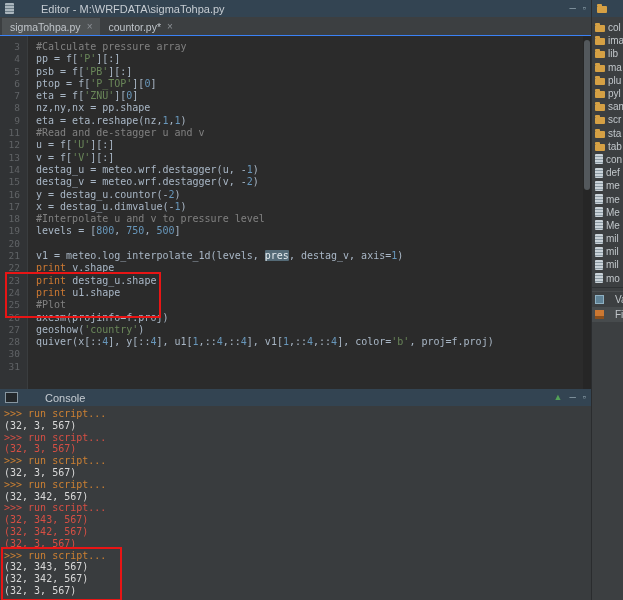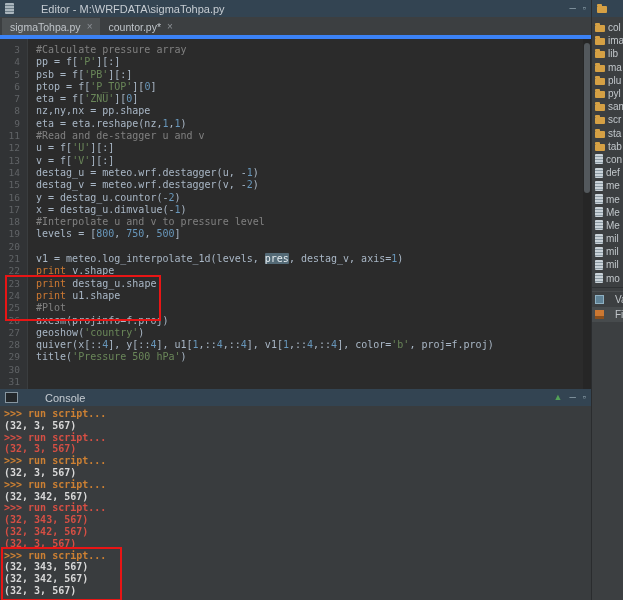--- a/index.html
+++ b/index.html
@@ -19,21 +19,21 @@
     background-image:repeating-linear-gradient(#aab6be 0 2px,#6c7d88 2px 3px);border-radius:1px;}
   .console-icon{width:11px;height:9px;flex:0 0 11px;background:#23272a;border:1px solid #8796a0;}
   .ic-folder{position:relative;width:10px;height:7px;flex:0 0 10px;background:var(--folder);border-radius:1px;margin-top:2px;}
   .ic-folder::before{content:"";position:absolute;top:-2px;left:0;width:5px;height:2px;background:var(--folder);border-radius:1px 1px 0 0;}
   .ic-file{width:8px;height:10px;flex:0 0 8px;background:var(--file_ic);
     background-image:repeating-linear-gradient(#c9d2d8 0 2px,#8b99a2 2px 3px);border-radius:1px;}
   .ic-var{width:9px;height:9px;flex:0 0 9px;background:#5f8296;box-shadow:inset 0 0 0 1px #8fb0c2;}
   .ic-fig{width:9px;height:9px;flex:0 0 9px;background:#cc7832;box-shadow:inset 0 -3px 0 #8a4f1d;}
 
   .tabbar{height:18px;flex:0 0 18px;background:var(--panel_bg);display:flex;align-items:flex-end;
-    padding-left:2px;border-bottom:4px solid #3b82f6;}
+    padding-left:2px;border-bottom:1px solid #3b82f6;}
   .tab{height:17px;display:flex;align-items:center;gap:6px;padding:0 8px;font-size:10.5px;color:var(--tab_fg);cursor:pointer;}
   .tab.active{background:var(--tab_active);}
   .tab-close{color:#8c9196;font-size:10px;}
 
   .editor{position:relative;flex:1;overflow:hidden;padding-top:5px;
     background:linear-gradient(to right,var(--gutter_bg) 0,var(--gutter_bg) 27px,#3a3d3f 27px,#3a3d3f 28px,var(--editor_bg) 28px);
     font-family:"DejaVu Sans Mono",monospace;font-size:10px;}
   .code-line{display:flex;height:12.3px;line-height:12.3px;white-space:pre;}
   .ln{flex:0 0 20px;text-align:right;padding-right:7px;color:var(--gutter_fg);font-size:9.5px;}
   .code{padding-left:9px;color:var(--code_fg);}
@@ -45,21 +45,21 @@
   .tk-hl{background:var(--hl_bg);color:#e4ebef;border-radius:1px;}
 
   .scrollbar{position:absolute;top:0;right:0;bottom:0;width:8px;background:rgba(0,0,0,0.10);}
   .scroll-thumb{position:absolute;top:4px;right:1px;width:6px;height:150px;background:#53585c;border-radius:3px;}
 
   .red-box{position:absolute;border:2px solid var(--annotation_red);pointer-events:none;}
   .editor-red-box{left:5px;top:236px;width:152px;height:42px;}
   .console-red-box{left:1px;top:141px;width:117px;height:50px;}
 
   .console{position:relative;flex:0 0 192px;overflow:hidden;background:var(--console_bg);
-    padding:2px 0 0 4px;font-family:"DejaVu Sans Mono",monospace;font-size:10px;font-weight:bold;}
+    padding:2px 0 0 4px;font-family:"DejaVu Sans Mono",monospace;font-size:10px;}
   .console-line{height:11.8px;line-height:11.8px;white-space:pre;}
   .c-run{color:var(--console_run);}
   .c-out{color:var(--console_out);}
   .c-run-red,.c-out-red{color:var(--console_red);}
 
   .file-tree{padding:4px 0 0 3px;}
   .tree-item{display:flex;align-items:center;gap:3px;height:13.2px;font-size:10px;color:#c2c7cb;
     white-space:nowrap;overflow:hidden;cursor:pointer;}
   .rp-divider{height:3px;border-top:1px solid #2e3133;border-bottom:1px solid #4a4d4f;margin-top:2px;}
   .rp-tab{display:flex;align-items:center;gap:11px;height:15px;font-size:10px;color:#c2c7cb;
@@ -114,21 +114,20 @@
           <div class="code-line"><span class="ln">19</span><span class="code"><span class="tk-v">levels = [</span><span class="tk-n">800</span><span class="tk-v">, </span><span class="tk-n">750</span><span class="tk-v">, </span><span class="tk-n">500</span><span class="tk-v">]</span></span></div>
           <div class="code-line"><span class="ln">20</span></div>
           <div class="code-line"><span class="ln">21</span><span class="code"><span class="tk-v">v1 = meteo.log_interpolate_1d(levels, </span><span class="tk-hl">pres</span><span class="tk-v">, destag_v, axis=</span><span class="tk-n">1</span><span class="tk-v">)</span></span></div>
           <div class="code-line"><span class="ln">22</span><span class="code"><span class="tk-k">print</span><span class="tk-v"> v.shape</span></span></div>
           <div class="code-line"><span class="ln">23</span><span class="code"><span class="tk-k">print</span><span class="tk-v"> destag_u.shape</span></span></div>
           <div class="code-line"><span class="ln">24</span><span class="code"><span class="tk-k">print</span><span class="tk-v"> u1.shape</span></span></div>
           <div class="code-line"><span class="ln">25</span><span class="code"><span class="tk-cm">#Plot</span></span></div>
           <div class="code-line"><span class="ln">26</span><span class="code"><span class="tk-v">axesm(projinfo=f.proj)</span></span></div>
           <div class="code-line"><span class="ln">27</span><span class="code"><span class="tk-v">geoshow(</span><span class="tk-s">'country'</span><span class="tk-v">)</span></span></div>
           <div class="code-line"><span class="ln">28</span><span class="code"><span class="tk-v">quiver(x[::</span><span class="tk-n">4</span><span class="tk-v">], y[::</span><span class="tk-n">4</span><span class="tk-v">], u1[</span><span class="tk-n">1</span><span class="tk-v">,::</span><span class="tk-n">4</span><span class="tk-v">,::</span><span class="tk-n">4</span><span class="tk-v">], v1[</span><span class="tk-n">1</span><span class="tk-v">,::</span><span class="tk-n">4</span><span class="tk-v">,::</span><span class="tk-n">4</span><span class="tk-v">], color=</span><span class="tk-s">'b'</span><span class="tk-v">, proj=f.proj)</span></span></div>
-          <div class="code-line"><span class="ln">29</span><span class="code"><span class="tk-v">title(</span><span class="tk-s">'Pressure 500 hPa'</span><span class="tk-v">)</span></span></div>
           <div class="code-line"><span class="ln">30</span><span class="code"></span></div>
           <div class="code-line"><span class="ln">31</span><span class="code"></span></div>
         </div>
       <div class="scrollbar">
         <div class="scroll-thumb"></div>
       </div>
       <div class="red-box editor-red-box"></div>
     </div>
 
     <div class="pane-header">

